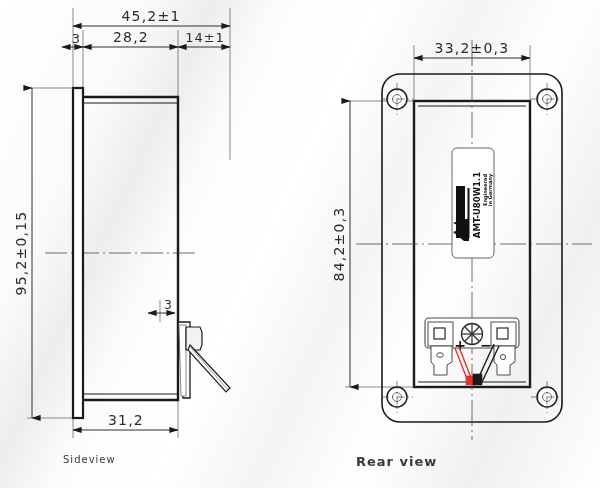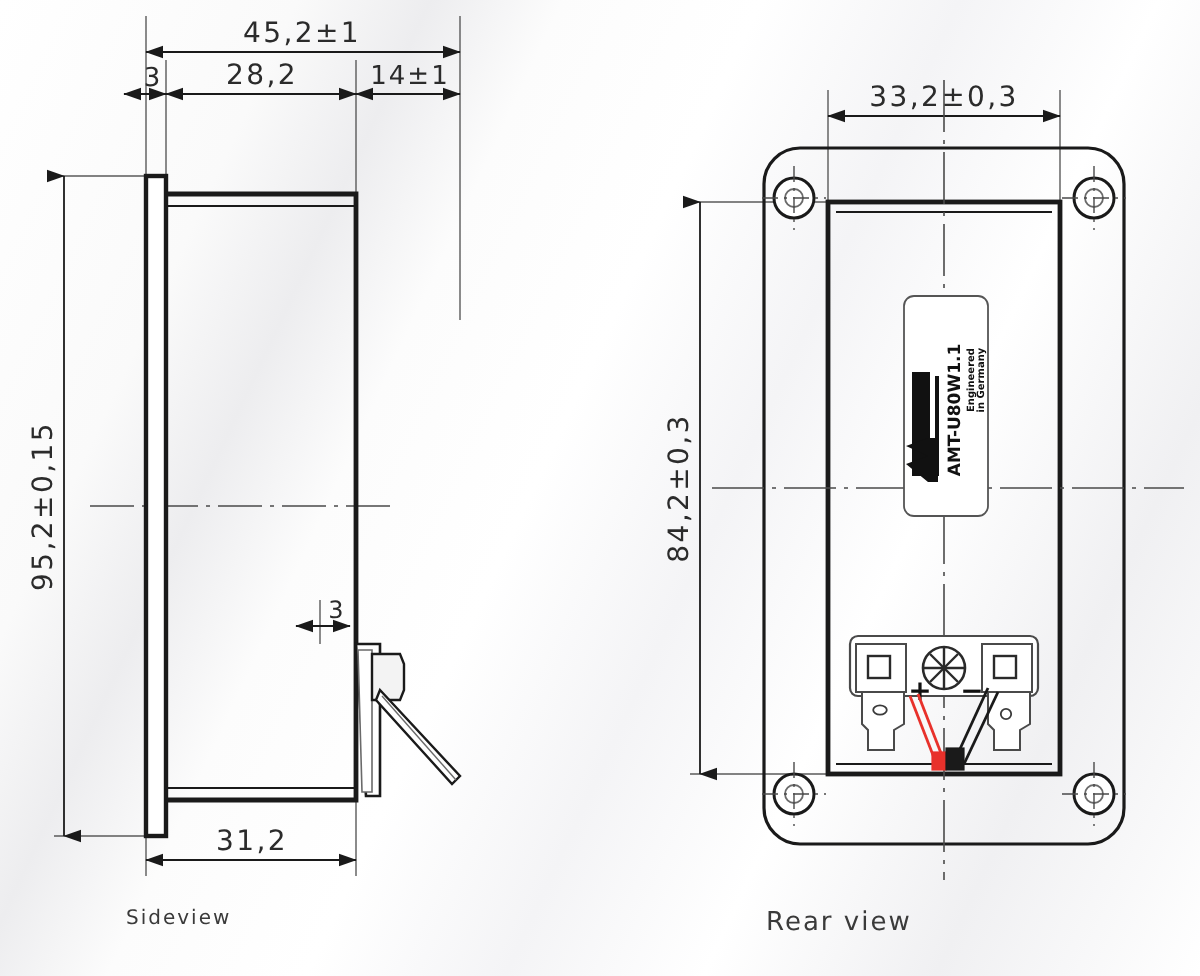--- a/index.html
+++ b/index.html
@@ -29,21 +29,21 @@
   }
   #dwg { position:absolute; left:0; top:0; }
   .cap {
     position: absolute;
     font-family: "DejaVu Sans", sans-serif;
     color: #3a3a3a;
     letter-spacing: 1px;
     white-space: nowrap;
   }
   #cap-side { left: 63px; top: 454px; font-size: 10px; }
-  #cap-rear { left: 383px; top: 454px; font-size: 13px; }
+  #cap-rear { left: 356px; top: 454px; font-size: 13px; font-weight: bold; }
 </style>
 </head>
 <body>
 
 <div id="stage">
 
   <svg id="dwg" width="600" height="488" viewBox="0 0 600 488">
 
     <defs>
       <marker id="ar-r" markerWidth="9" markerHeight="7" refX="8.6" refY="3.5" orient="auto" markerUnits="userSpaceOnUse">

